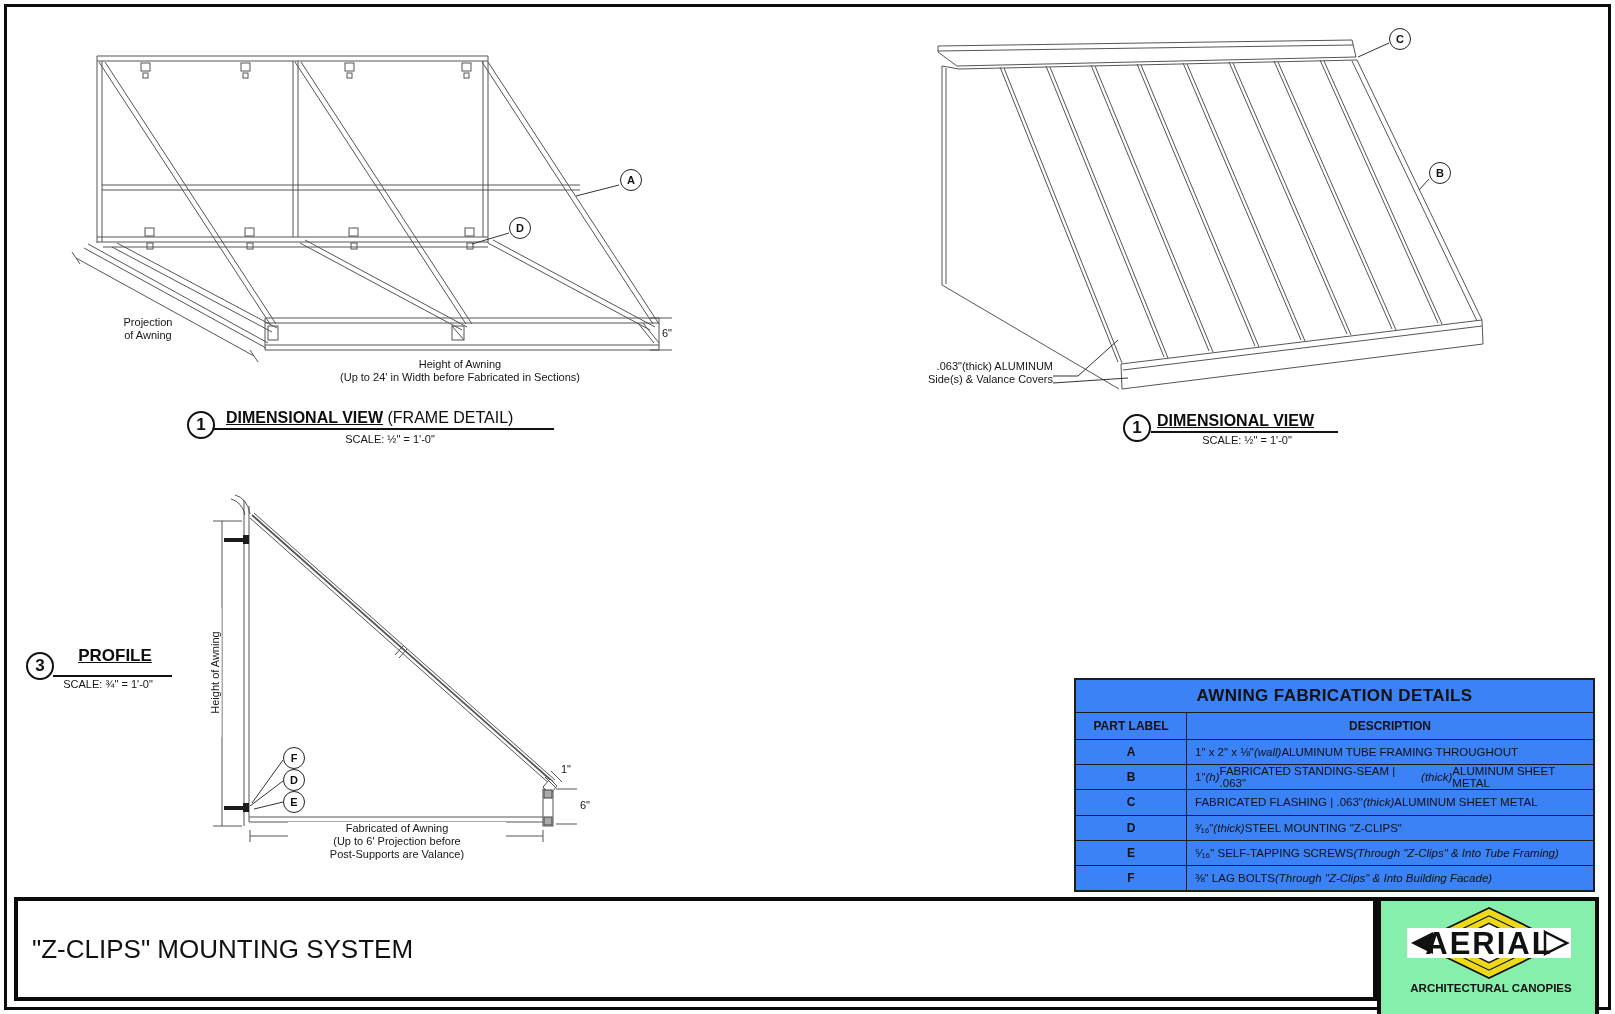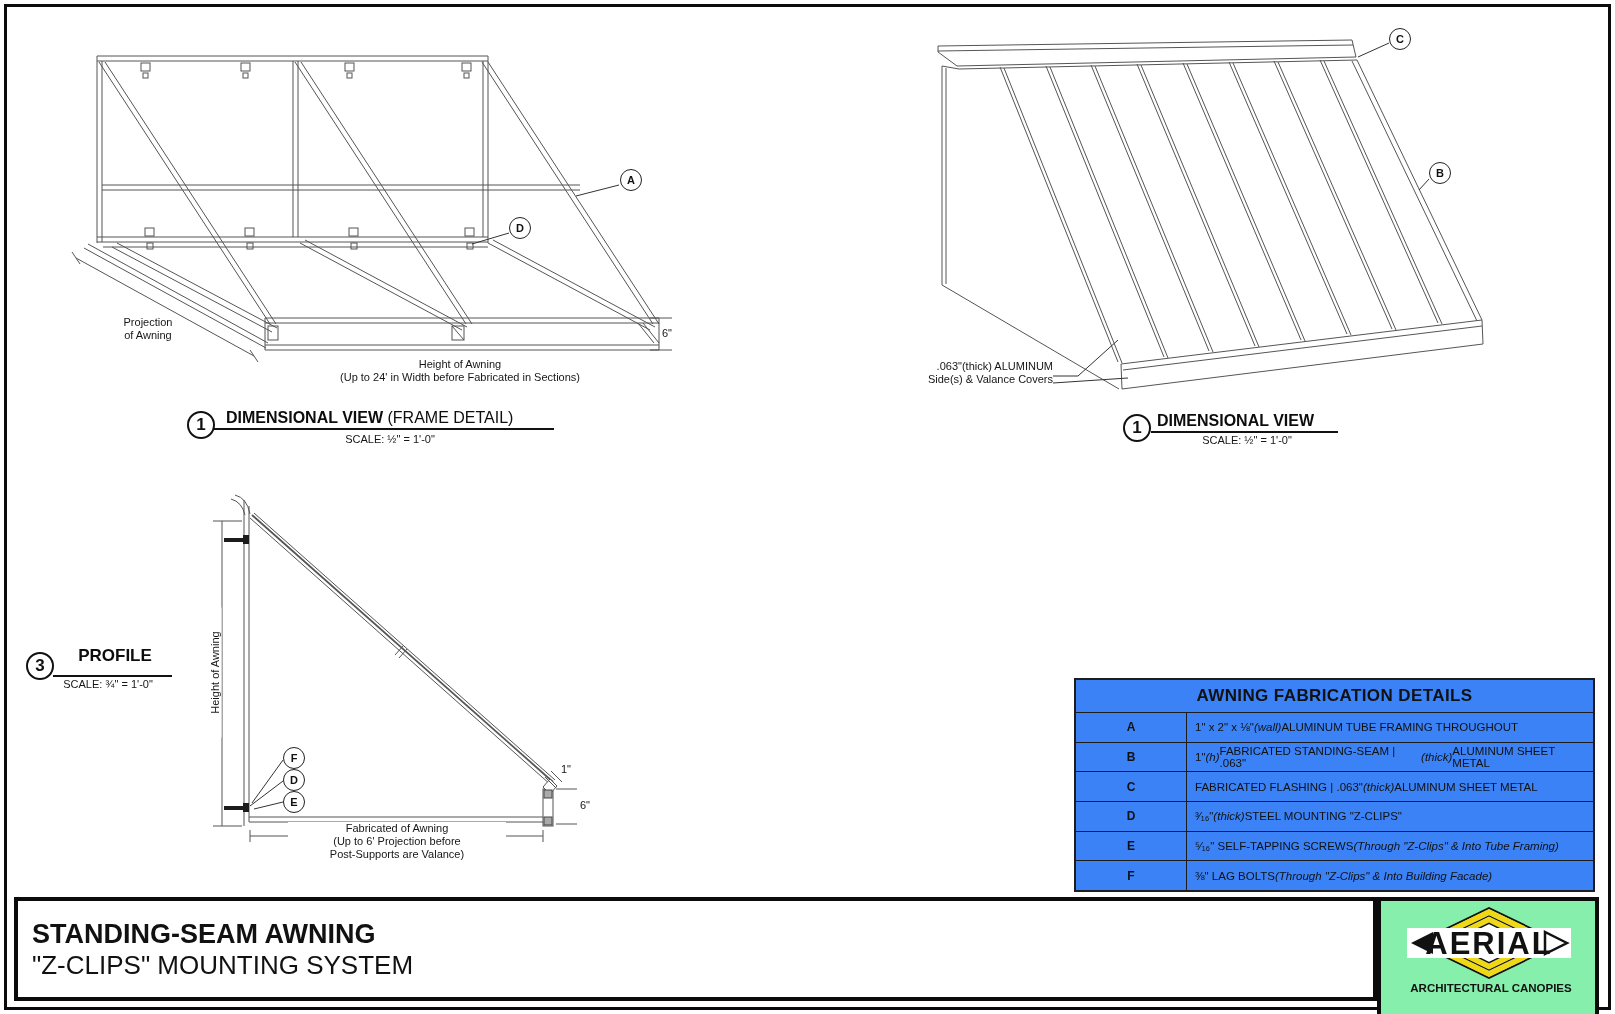--- a/index.html
+++ b/index.html
@@ -21,21 +21,21 @@
     position:absolute;z-index:3;width:22px;height:22px;border:1.4px solid #222;
     border-radius:50%;background:#fff;display:flex;align-items:center;justify-content:center;
     font-size:11px;font-weight:bold;box-sizing:border-box;
   }
   .viewnum{
     position:absolute;z-index:3;width:28px;height:28px;border:2px solid #111;
     border-radius:50%;background:#fff;display:flex;align-items:center;justify-content:center;
     font-size:17px;font-weight:bold;box-sizing:border-box;
   }
   .viewtitle{position:absolute;z-index:3;font-size:16px;color:#0d0d0d;white-space:nowrap;}
-  .viewtitle .b{font-weight:bold;}
+  .viewtitle .b{font-weight:bold;text-decoration:underline;}
   .viewscale{position:absolute;z-index:3;font-size:11px;color:#161616;}
   .rot90{transform:rotate(-90deg);}
   
   #fab-table{
     left:1074px;top:678px;width:521px;height:214px;z-index:3;
     border:2px solid #1d1d1d;box-sizing:border-box;background:#3b82f6;
     display:flex;flex-direction:column;
   }
   #fab-title{
     height:32px;border-bottom:1.6px solid #1d1d1d;display:flex;align-items:center;
@@ -290,20 +290,24 @@
 <div class="txt" style="left:561px;top:763px;">1"</div>
 <div class="txt" style="left:580px;top:799px;">6"</div>
 <div class="txt ctr whitebg" style="left:288px;top:822px;width:218px;">
   <span>Fabricated of Awning</span><br>
   <span>(Up to 6' Projection before</span><br>
   <span>Post-Supports are Valance)</span>
 </div>
 
 <div class="abs" id="fab-table">
   <div id="fab-title">AWNING FABRICATION DETAILS</div>
+  <div id="fab-head">
+    <div class="tc-label-col">PART LABEL</div>
+    <div class="tc-desc-col">DESCRIPTION</div>
+  </div>
   <div id="fab-rows">
       <div class="trow">
         <div class="tc-label-col">A</div>
         <div class="tc-desc-col">
           <span>1" x 2" x ⅛"</span>
           <span class="it">(wall)</span>
           <span> ALUMINUM TUBE FRAMING THROUGHOUT</span>
         </div>
       </div>
       <div class="trow">
@@ -343,21 +347,20 @@
         <div class="tc-label-col">F</div>
         <div class="tc-desc-col">
           <span>⅜" LAG BOLTS </span>
           <span class="it">(Through "Z-Clips" &amp; Into Building Facade)</span>
         </div>
       </div>
     </div>
 </div>
 
 <div class="abs" id="titlebox">
-  <div class="l1">STANDING-SEAM AWNING</div>
   <div class="l2">"Z-CLIPS" MOUNTING SYSTEM</div>
 </div>
 
 <div class="abs" id="logobox">
   <svg width="214" height="96" viewBox="0 0 214 96">
     <polygon points="36,42 108,7 180,42 108,77" fill="#fff" stroke="#111" stroke-width="2"></polygon>
     <polygon points="44,42 108,11 172,42 108,73" fill="none" stroke-width="5.5" stroke="#EFD914"></polygon>
     <polygon points="52,42 108,15 164,42 108,69" fill="none" stroke="#111" stroke-width="1.4"></polygon>
     <polygon points="60,42 108,18.5 156,42 108,65.5" fill="none" stroke-width="5.5" stroke="#EFD914"></polygon>
     <polygon points="68,42 108,22.4 148,42 108,61.6" fill="none" stroke="#111" stroke-width="1.4"></polygon>

